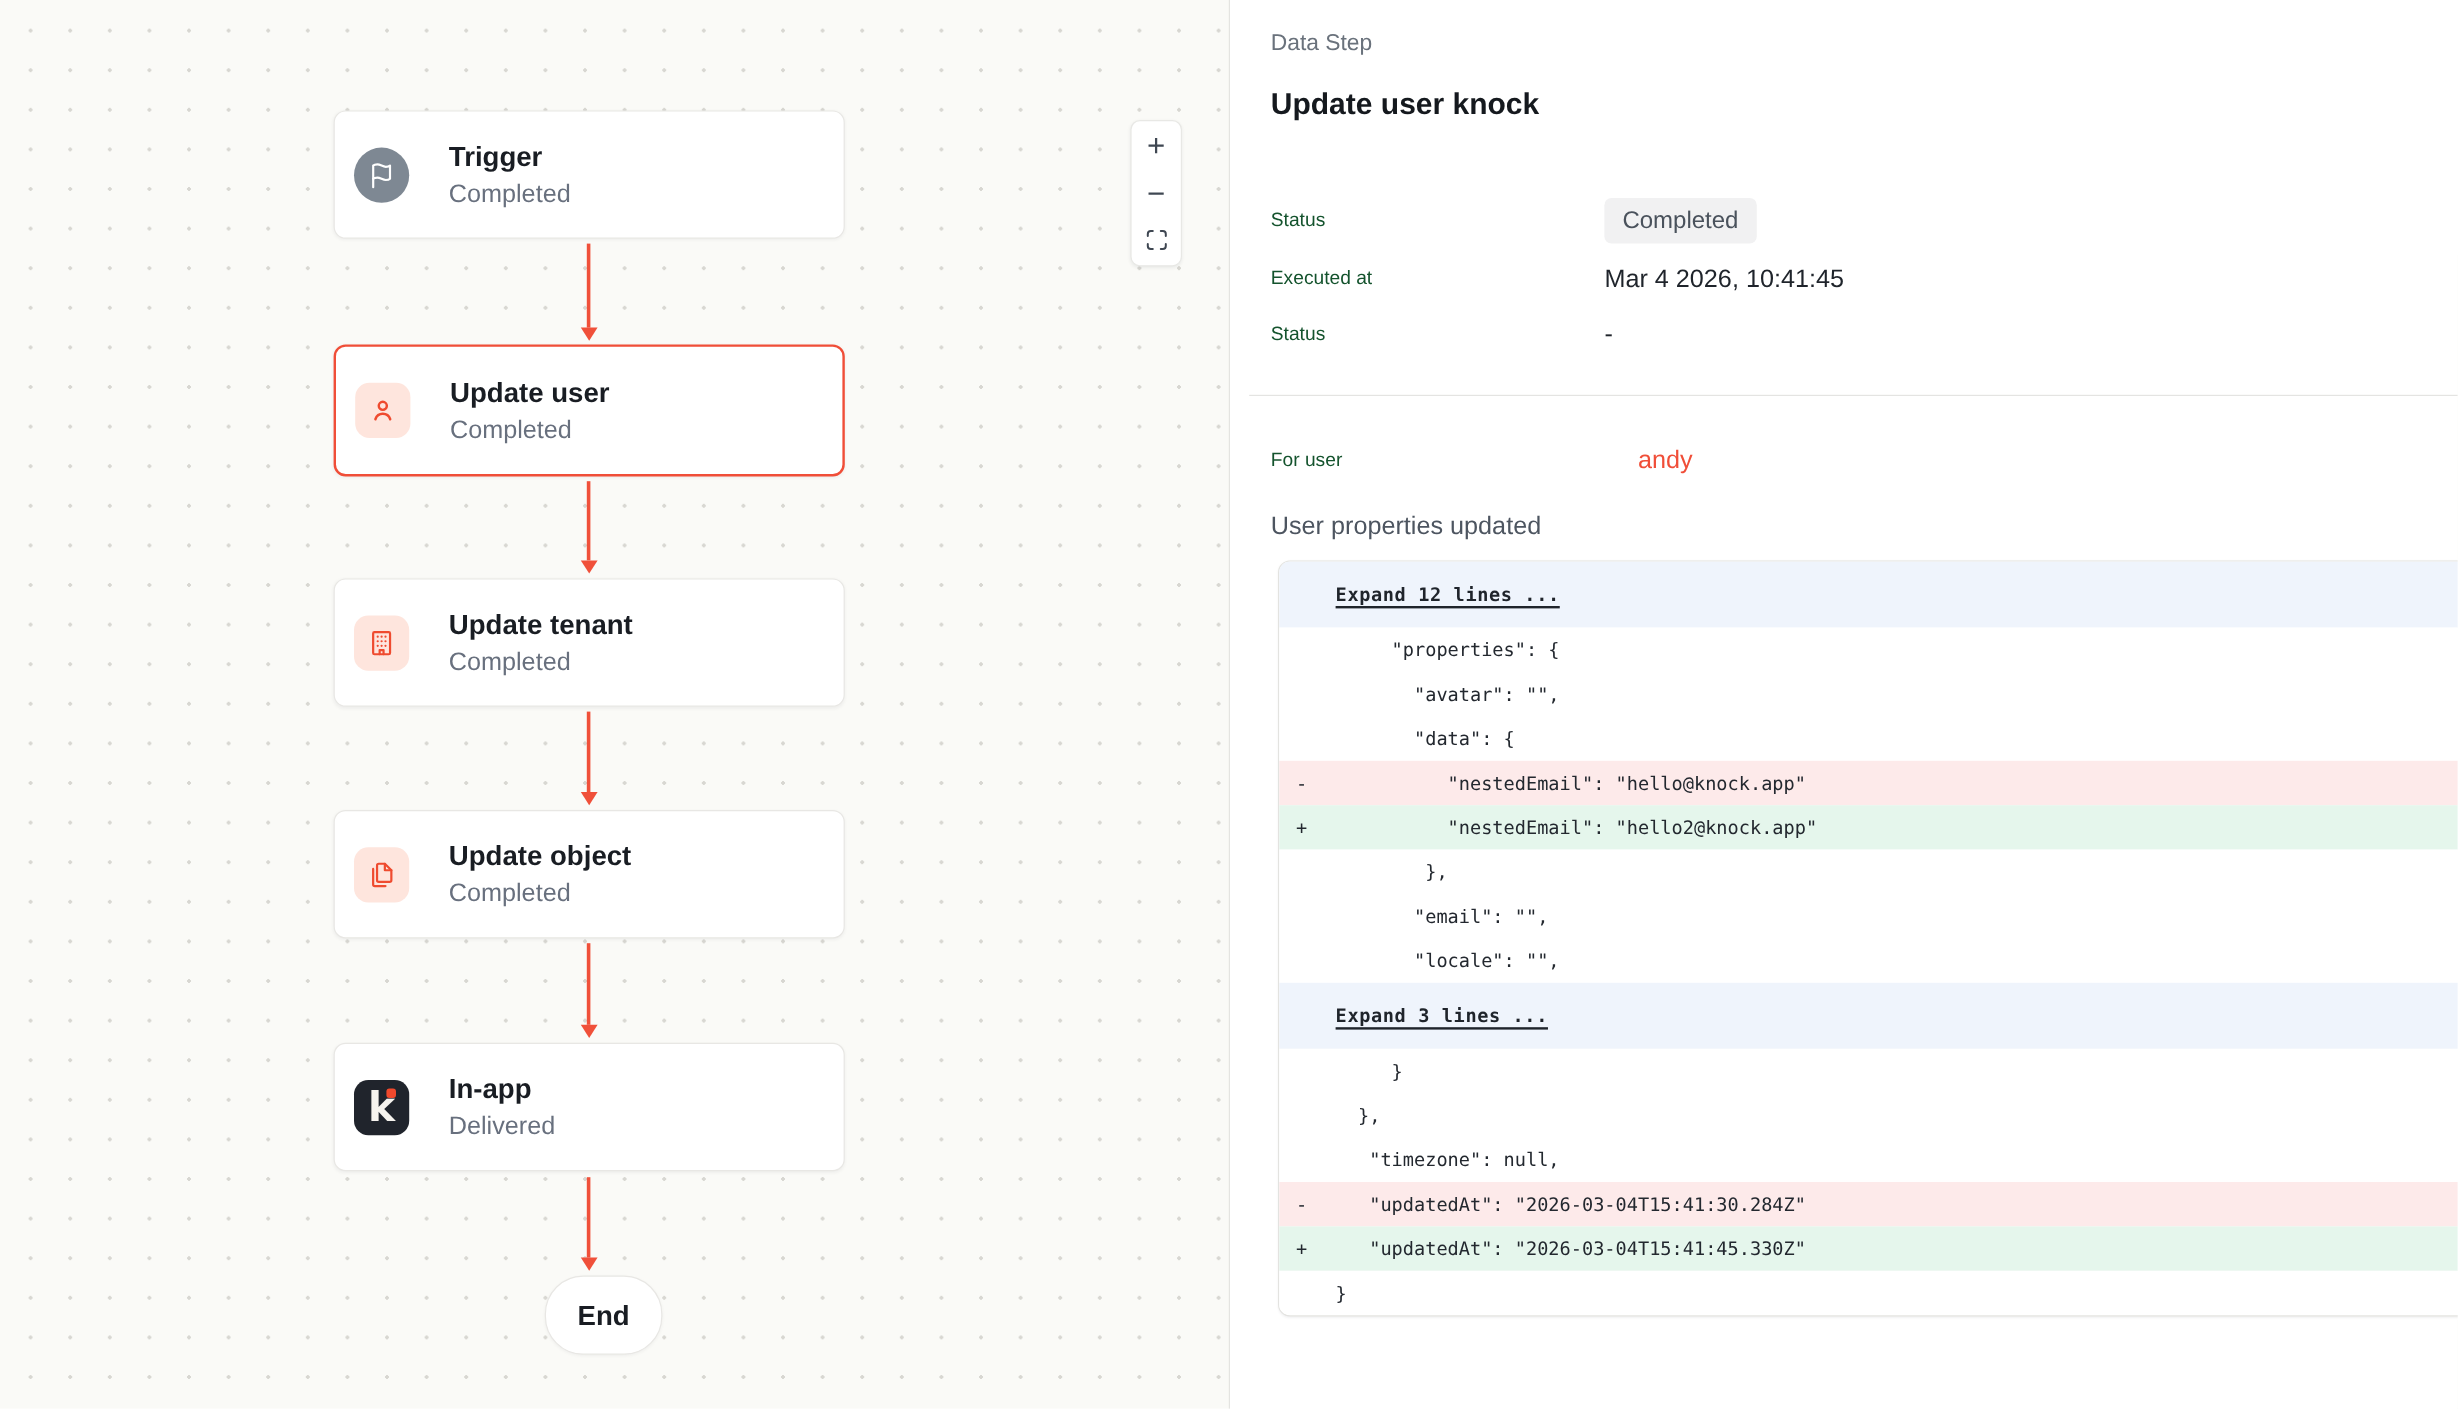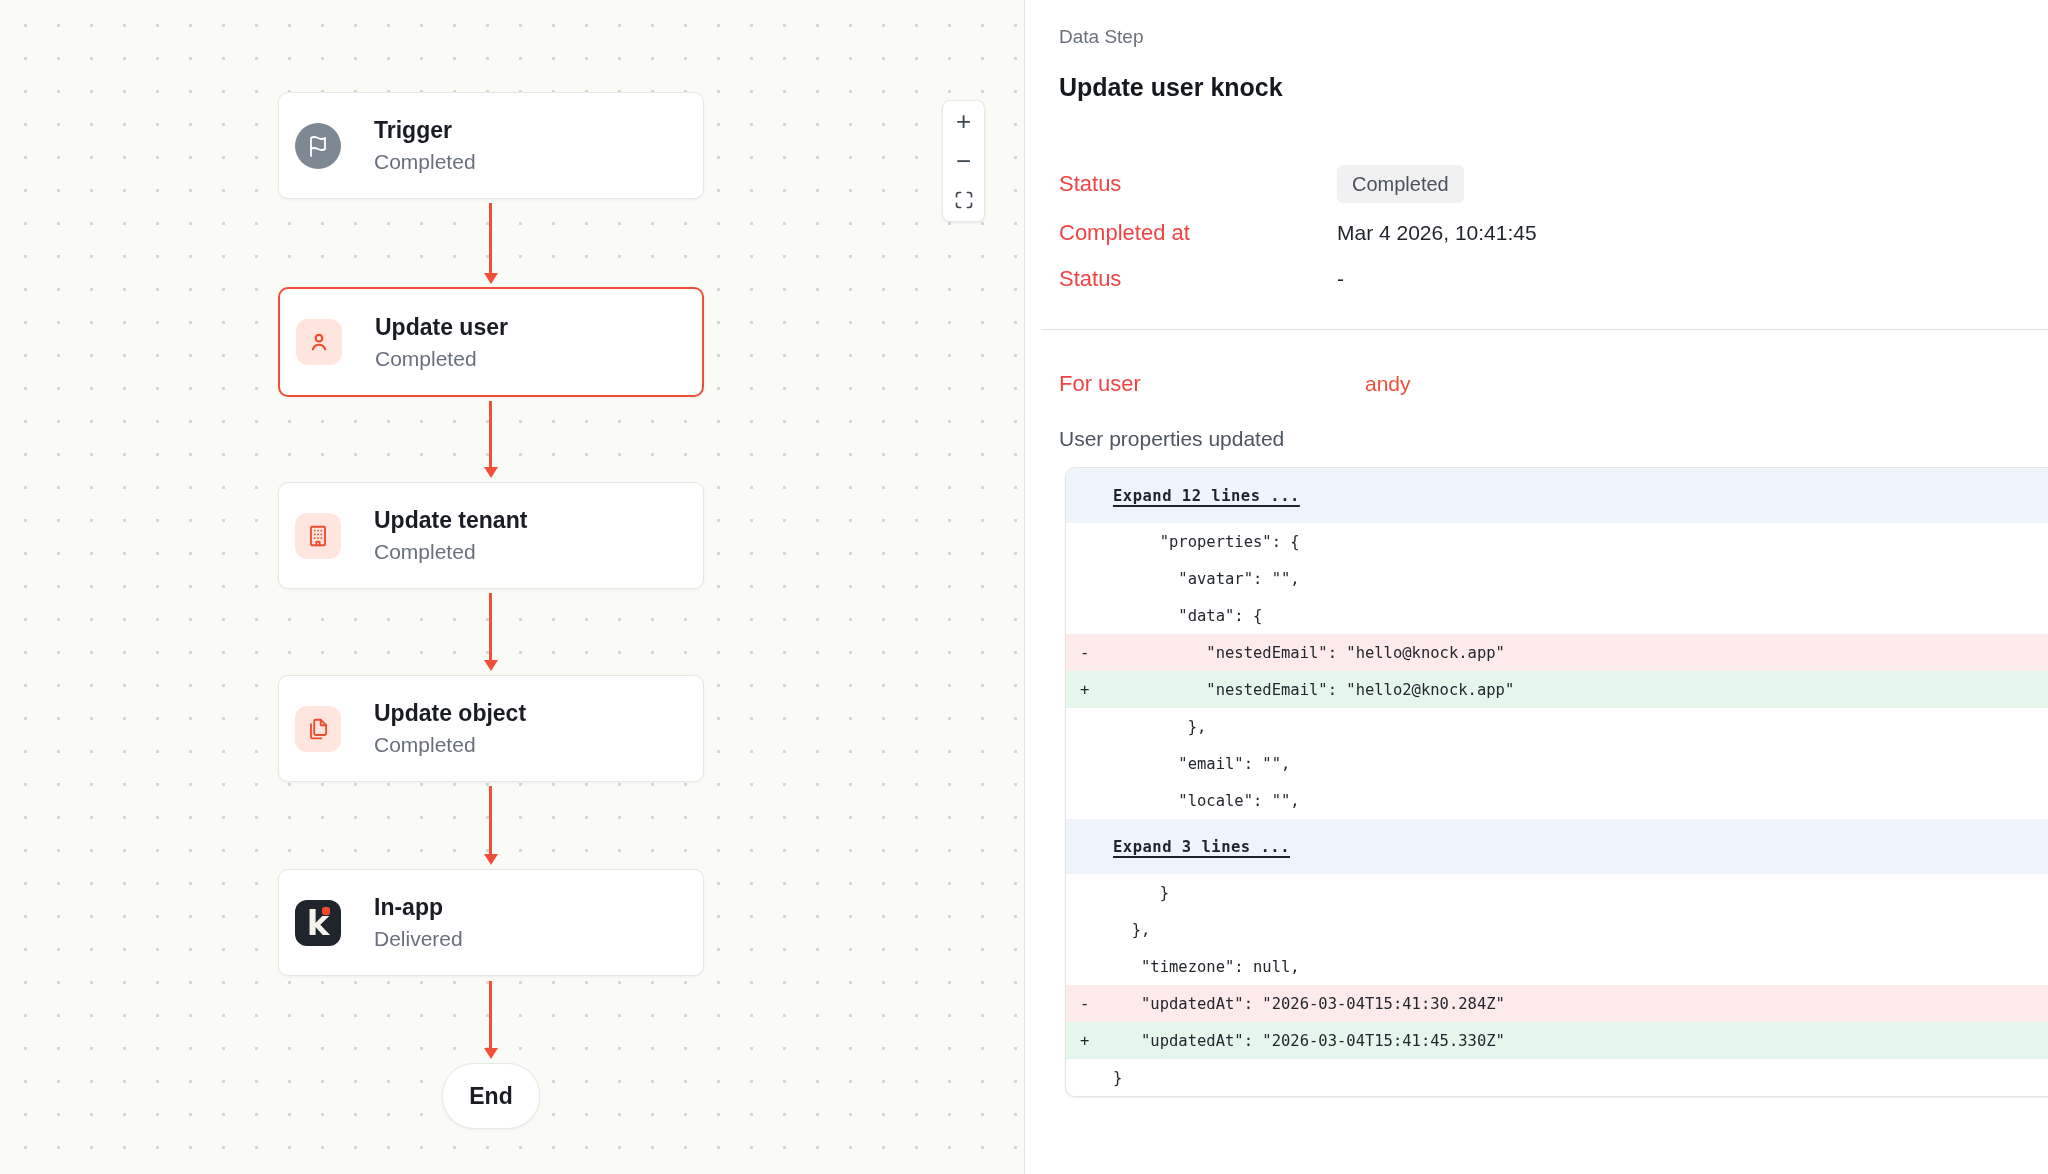--- a/index.html
+++ b/index.html
@@ -39,21 +39,21 @@
   .node-text{margin-left:33px;}
   .node-title{font-size:23px;font-weight:600;color:#191d23;line-height:27px;}
   .node-status{font-size:21px;color:#68707e;margin-top:6px;line-height:24px;}
   .edge-arrow{position:absolute;left:489px;width:3px;background:#f0503a;}
   .edge-arrow::after{
     content:'';position:absolute;left:-5px;bottom:-11px;
     border-left:7px solid transparent;border-right:7px solid transparent;
     border-top:11px solid #f0503a;
   }
   #end-node{
-    position:absolute;left:442px;top:1063px;width:96px;height:64px;
+    position:absolute;left:454px;top:1063px;width:96px;height:64px;
     background:#fff;border:1px solid #e8e7e4;border-radius:32px;
     box-shadow:0 1px 3px rgba(16,24,40,.05);
     display:flex;align-items:center;justify-content:center;
     font-size:23px;font-weight:600;color:#191d23;
   }
   #zoom-controls{
     position:absolute;left:942px;top:100px;width:41px;height:120px;
     background:#fff;border:1px solid #e8e8e5;border-radius:8px;
     box-shadow:0 1px 3px rgba(16,24,40,.07);
     display:flex;flex-direction:column;align-items:stretch;overflow:hidden;
@@ -69,21 +69,21 @@
     position:absolute;left:1025px;top:0;width:1023px;height:1174px;
     background:#fff;box-sizing:border-box;padding:25px 16px 0 34px;
   }
   #panel-kicker{font-size:19px;color:#6a727c;line-height:23px;}
   #panel-title{font-size:25px;font-weight:700;color:#15191e;margin-top:24px;line-height:30px;}
   #field-rows{margin-top:63px;}
   .field-row{display:grid;grid-template-columns:278px 1fr;align-items:center;}
   .row-status{height:38px;}
   .row-executed{height:28px;margin-top:16px;}
   .row-error{height:28px;margin-top:18px;}
-  .field-label{font-size:22px;color:#ef4444;}
+  .field-label{font-size:16px;color:#14532d;}
   .field-value{font-size:21px;color:#1f242b;}
   .status-badge{
     display:inline-block;justify-self:start;background:#f1f1f2;border-radius:6px;
     padding:7px 15px;font-size:20px;color:#4a525c;line-height:24px;
   }
   #panel-divider{height:1px;background:#e4e4e2;margin:36px 0 0 -18px;width:1060px;}
   .row-foruser{height:28px;margin-top:40px;gap:28px;}
   .user-link{color:#f04e38;cursor:pointer;}
   #diff-title{font-size:21px;color:#4d5560;margin-top:28px;line-height:25px;}
   
@@ -202,21 +202,21 @@
 <div id="detail-panel">
   <div id="panel-kicker">Data Step</div>
   <div id="panel-title">Update user knock</div>
 
   <div id="field-rows">
     <div class="field-row row-status">
       <div class="field-label">Status</div>
       <div><span class="status-badge">Completed</span></div>
     </div>
     <div class="field-row row-executed">
-      <div class="field-label">Completed at</div>
+      <div class="field-label">Executed at</div>
       <div class="field-value">Mar 4 2026, 10:41:45</div>
     </div>
     <div class="field-row row-error">
       <div class="field-label">Status</div>
       <div class="field-value">-</div>
     </div>
   </div>
 
   <div id="panel-divider"></div>
 

